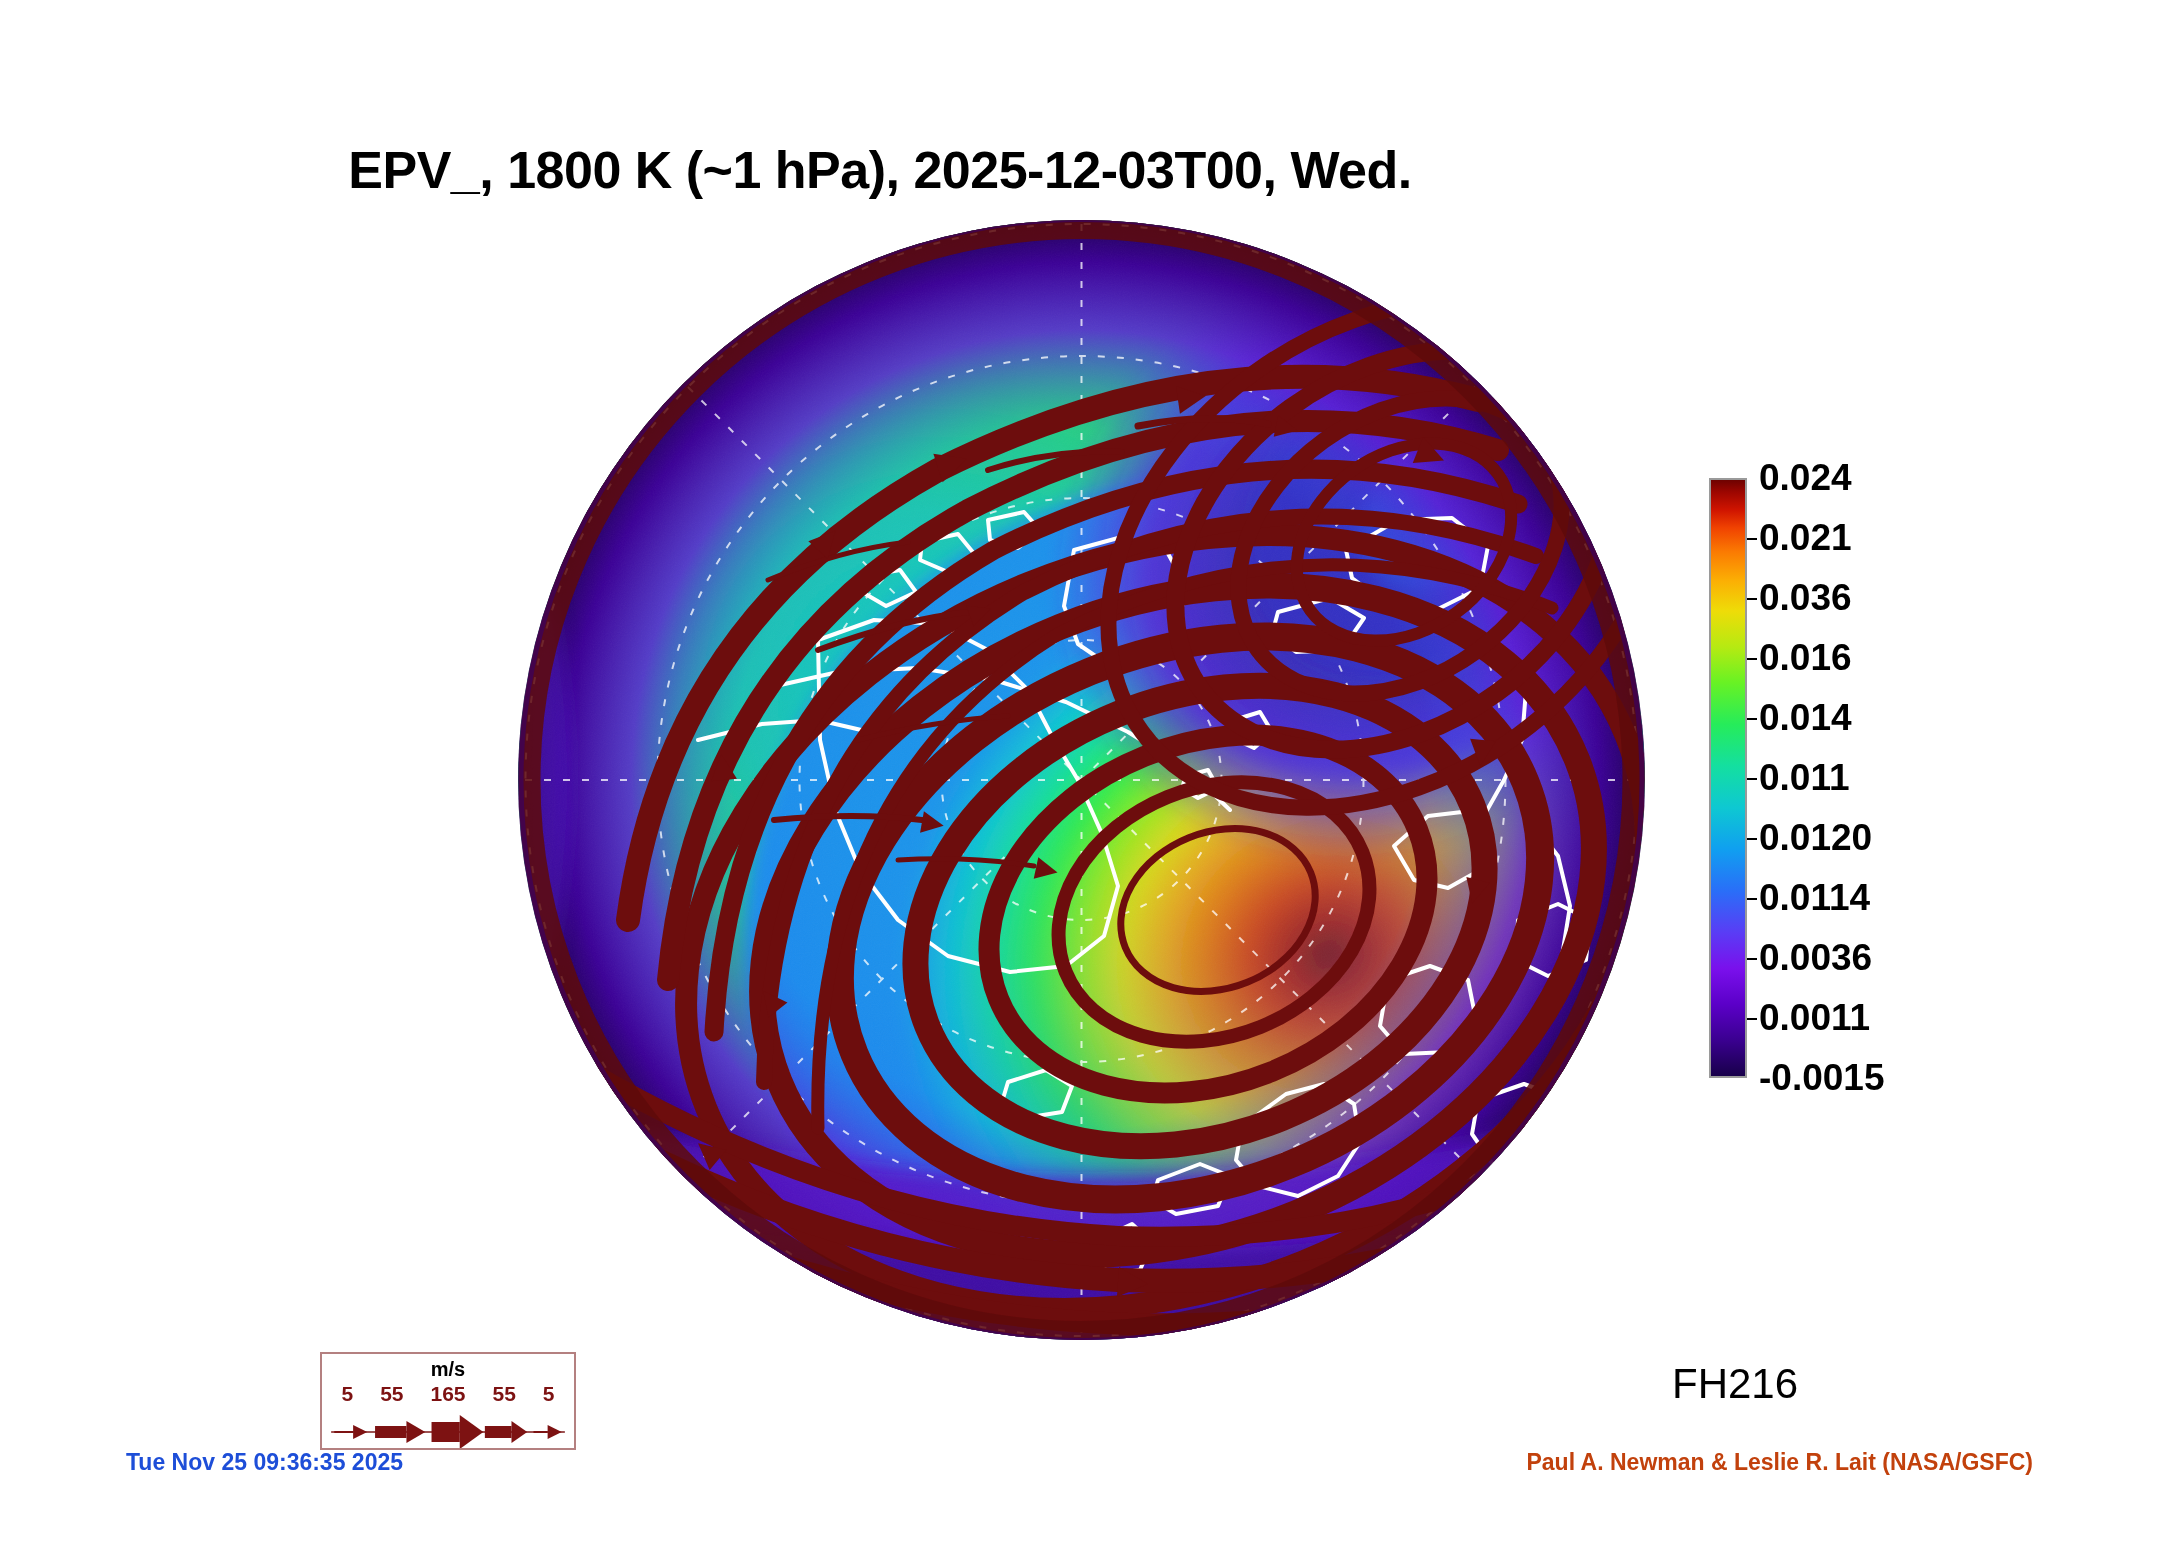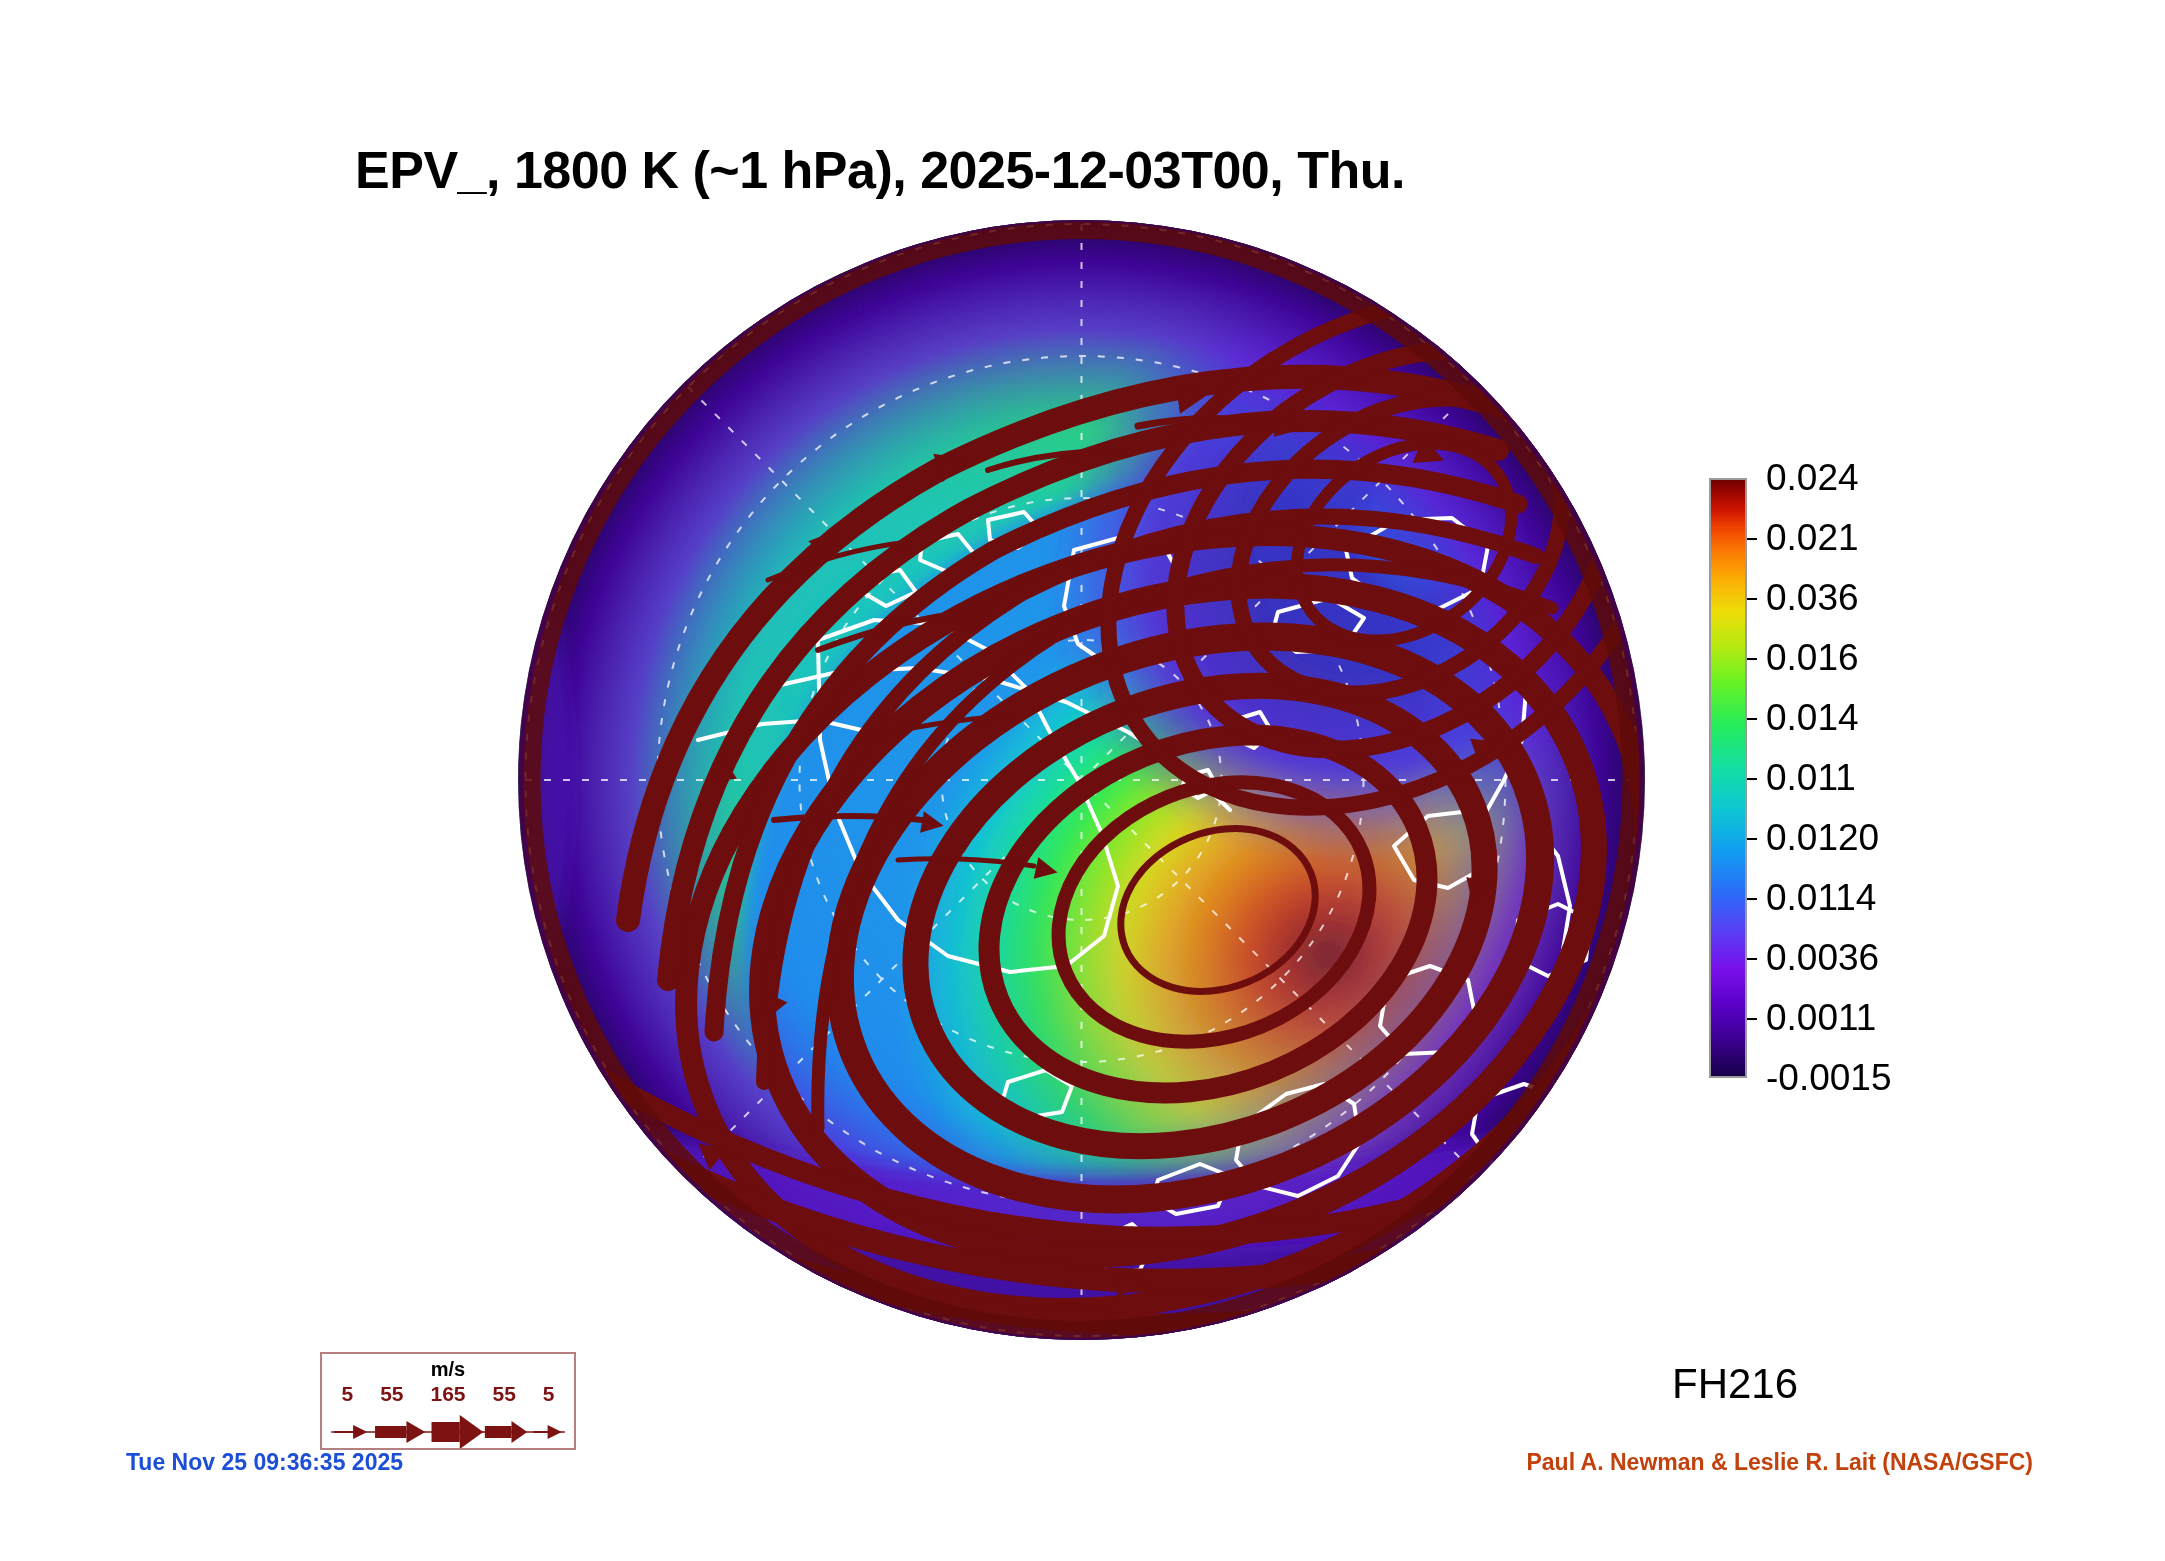--- a/index.html
+++ b/index.html
@@ -91,23 +91,23 @@
   }
   .cb-labels {
     position: absolute;
     left: 50px;
     top: 0;
     width: 330px;
     height: 100%;
   }
   .cb-label {
     position: absolute;
-    left: 7px;
+    left: 0;
     font-size: 37px;
-    font-weight: normal;
+    font-weight: bold;
     color: #000;
     white-space: nowrap;
     transform: translateY(-50%);
   }
 
   
   .wind-legend {
     position: absolute;
     left: 320px;
     top: 1352px;
@@ -175,21 +175,21 @@
     top: 1449px;
     font-size: 23px;
     font-weight: bold;
     color: #c2410c;
     white-space: nowrap;
   }
 </style>
 </head>
 <body>
 
-<div class="plot-title">EPV_, 1800 K (~1 hPa), 2025-12-03T00, Thu.</div>
+<div class="plot-title">EPV_, 1800 K (~1 hPa), 2025-12-03T00, Wed.</div>
 
 <div class="map-wrap">
   <div class="map-disk">
     <svg viewBox="0 0 1127 1120" preserveAspectRatio="none">
       <defs>
         <clipPath id="diskClip">
           <circle cx="563.5" cy="560" r="563"></circle>
         </clipPath>
 
         <radialGradient id="gVortex" cx="0.60" cy="0.60" r="0.46">

